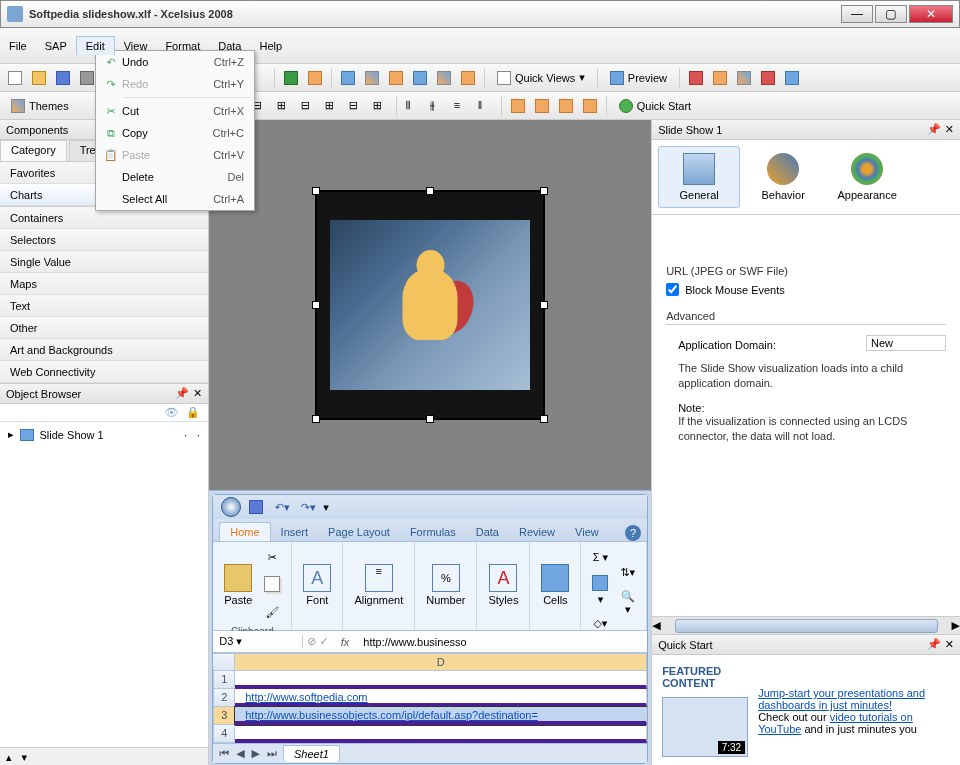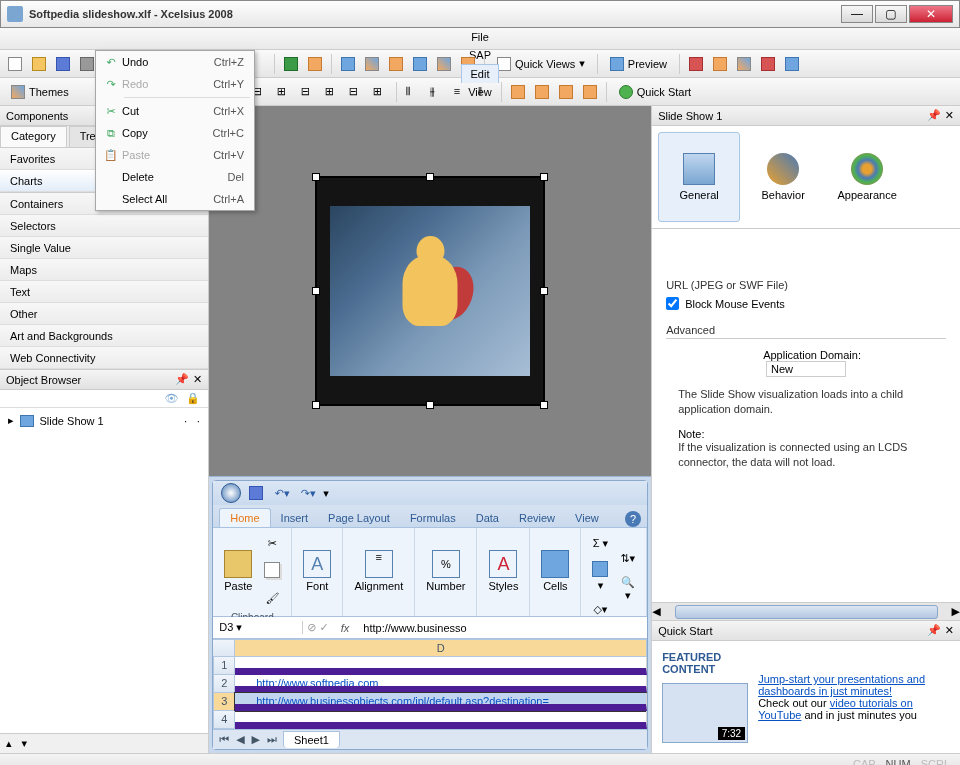--- a/index.html
+++ b/index.html
@@ -9,21 +9,21 @@
 .titlebar { height: 28px; background: linear-gradient(#fdfdfd, #e8e8e8); border: 1px solid #888; display: flex; align-items: center; padding: 0 6px; }
 .titlebar-icon { width: 16px; height: 16px; background: #7aa6d1; border-radius: 2px; margin-right: 6px; }
 .titlebar-text { flex: 1; color: #333; font-weight: bold; }
 .win-btns { display: flex; gap: 2px; }
 .win-btn { width: 32px; height: 18px; border: 1px solid #888; display: flex; align-items: center; justify-content: center; font-size: 12px; cursor: pointer; }
 .win-min { background: linear-gradient(#f7f7f7,#d9d9d9); }
 .win-max { background: linear-gradient(#f7f7f7,#d9d9d9); }
 .win-close { background: linear-gradient(#e78, #c23); color: #fff; width: 44px; }
 
 
-.menubar { height: 22px; background: linear-gradient(#f8f8f8,#e9e9e9); border-bottom: 1px solid #ccc; display: flex; align-items: center; padding-left: 0; flex-direction: column; }
+.menubar { height: 36px; background: linear-gradient(#f8f8f8,#e9e9e9); border-bottom: 1px solid #ccc; display: flex; align-items: center; padding-left: 0; }
 .menuitem { padding: 3px 9px; cursor: pointer; }
 .menuitem.open { background: #e6effa; border: 1px solid #a9c6e6; border-bottom: none; position: relative; z-index: 20; }
 
 
 .dropdown { position: absolute; left: 95px; top: 50px; width: 160px; background: #fafafa; border: 1px solid #a7a7a7; z-index: 19; box-shadow: 2px 2px 4px rgba(0,0,0,.25); }
 .dd-row { display: flex; align-items: center; height: 22px; padding: 0 10px 0 4px; cursor: pointer; }
 .dd-icon { width: 22px; display: flex; justify-content: center; color: #4a6; }
 .dd-label { flex: 1; }
 .dd-short { color: #555; }
 .dd-row.disabled { color: #aaa; }
@@ -115,43 +115,43 @@
 .fx-input { flex: 1; padding: 0 6px; border: none; outline: none; }
 
 .grid { flex: 1; background: #fff; display: flex; flex-direction: column; overflow: hidden; }
 .col-hdr { display: flex; height: 18px; background: linear-gradient(#f1f5fb,#dce6f2); }
 .col-hdr-cell { border: 1px solid #b4c7e0; border-left: none; text-align: center; line-height: 16px; color: #456; }
 .col-hdr-cell.sel { background: #f9d99a; }
 .row-hdr-col { width: 22px; }
 .data-row { display: flex; height: 18px; }
 .row-hdr { width: 22px; background: linear-gradient(#f1f5fb,#dce6f2); border: 1px solid #b4c7e0; border-top: none; text-align: center; line-height: 16px; color: #456; }
 .row-hdr.sel { background: #f9d99a; }
-.cell { border-right: 1px solid #d4d4d4; border-bottom: 7px solid #4c1d95; padding: 0 21px; line-height: 16px; overflow: hidden; white-space: nowrap; }
+.cell { border-right: 1px solid #d4d4d4; border-bottom: 4px solid #4c1d95; padding: 0 10px; line-height: 16px; overflow: hidden; white-space: nowrap; }
 .cell.link { color: #0651c4; text-decoration: underline; }
 .cell.sel { background: #c2d5ef; outline: 1px solid #333; }
 .sheet-tabs { height: 20px; display: flex; align-items: center; background: #dce6f2; border-top: 1px solid #a9c2e0; }
 .sheet-nav { display: flex; padding: 0 4px; gap: 3px; }
 .sheet-nav-btn { cursor: pointer; padding: 0 2px; color: #456; }
-.sheet-tab { padding: 2px 10px; background: #fff; border: 1px solid #a9c2e0; border-bottom: none; border-radius: 0 0 4px 4px; cursor: pointer; }
+.sheet-tab { padding: 2px 10px; background: #fff; border: 1px solid #a9c2e0; border-bottom: none; border-radius: 0 0 4px 4px; cursor: pointer; font-style: italic; }
 
 
 .right { width: 310px; background: #f4f4f4; border-left: 1px solid #ccc; display: flex; flex-direction: column; }
 .prop-tabs { display: flex; background: #fff; padding: 6px; gap: 2px; border-bottom: 1px solid #ccc; }
-.prop-tab { width: 82px; display: flex; flex-direction: column; align-items: center; padding: 20px 2px; border: 1px solid transparent; cursor: pointer; gap: 4px; }
+.prop-tab { width: 82px; display: flex; flex-direction: column; align-items: center; padding: 6px 2px; border: 1px solid transparent; cursor: pointer; gap: 4px; }
 .prop-tab.active { border: 1px solid #a9c6e6; background: #e6effa; border-radius: 3px; }
 .prop-tab-ico { width: 32px; height: 32px; }
 .ico-slider { background: linear-gradient(#c0d6ef,#7aa6d1); border: 1px solid #5580b0; }
 .ico-tools { background: linear-gradient(45deg,#e8a030,#4a7ab5); border-radius: 50%; }
 .ico-palette { background: radial-gradient(#e8a030 20%,#4a7ab5 40%,#4fb24f 60%,#d85454); border-radius: 50%; }
 .prop-body { flex: 1; padding: 10px 14px; background: #fff; overflow: auto; }
 .field-label { color: #333; margin-bottom: 6px; margin-top: 40px; }
 .field-input { width: 100%; padding: 2px 4px; border: 1px solid #a9c6e6; margin-bottom: 10px; }
 .checkbox-row { display: flex; align-items: center; gap: 6px; margin: 6px 0 14px 0; }
 .section-hdr { color: #333; border-bottom: 1px solid #ccc; padding-bottom: 2px; margin-bottom: 10px; }
-.inline-field { display: flex; align-items: center; margin-bottom: 10px; flex-direction: column; }
+.inline-field { display: flex; align-items: flex-end; margin-bottom: 10px; }
 .inline-field label { flex: 1; padding-left: 12px; }
 .inline-field .selectish { width: 80px; border: 1px solid #ccc; padding: 1px 4px; }
 .desc { color: #333; padding-left: 12px; margin-bottom: 10px; line-height: 1.4; }
 .note-label { font-weight: normal; padding-left: 12px; }
 .scroll-strip { height: 18px; background: #e6e6e6; border-top: 1px solid #ccc; display: flex; align-items: center; }
 .scroll-strip .thumb { height: 14px; flex: 1; margin: 0 14px; background: linear-gradient(#dbe6f4,#b4c7e0); border: 1px solid #8aa7cc; border-radius: 3px; }
 
 .quickstart { border-top: 1px solid #ccc; }
 .qs-body { padding: 10px; background: #fff; height: 112px; display: flex; gap: 10px; }
 .qs-hdr { color: #2d5a92; font-weight: bold; margin-bottom: 8px; }

